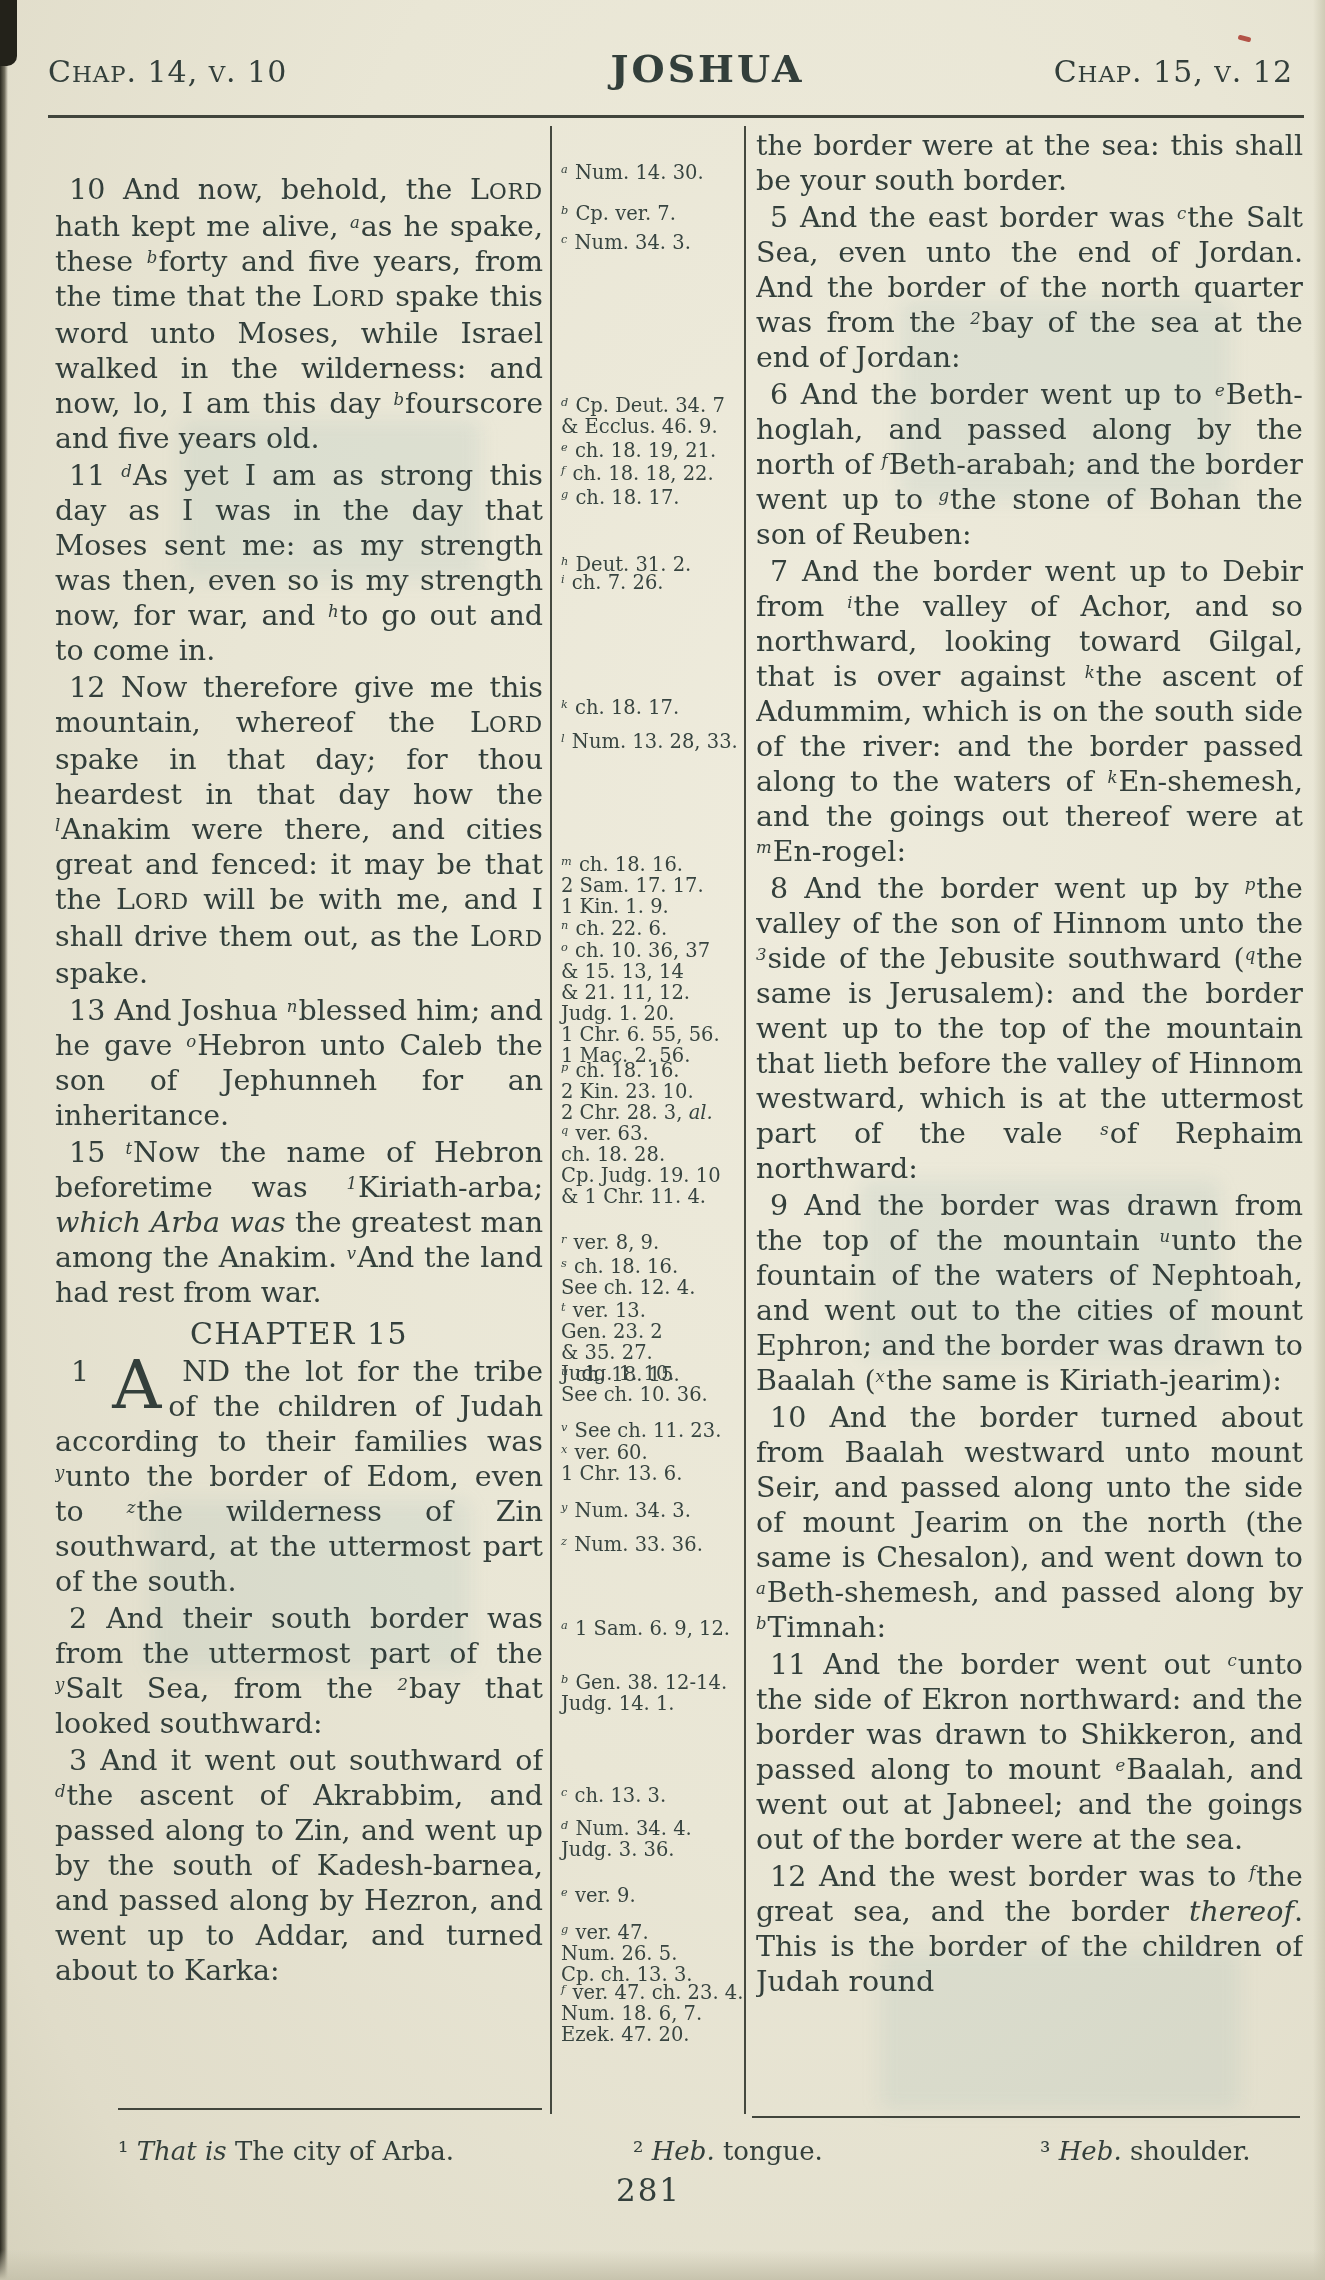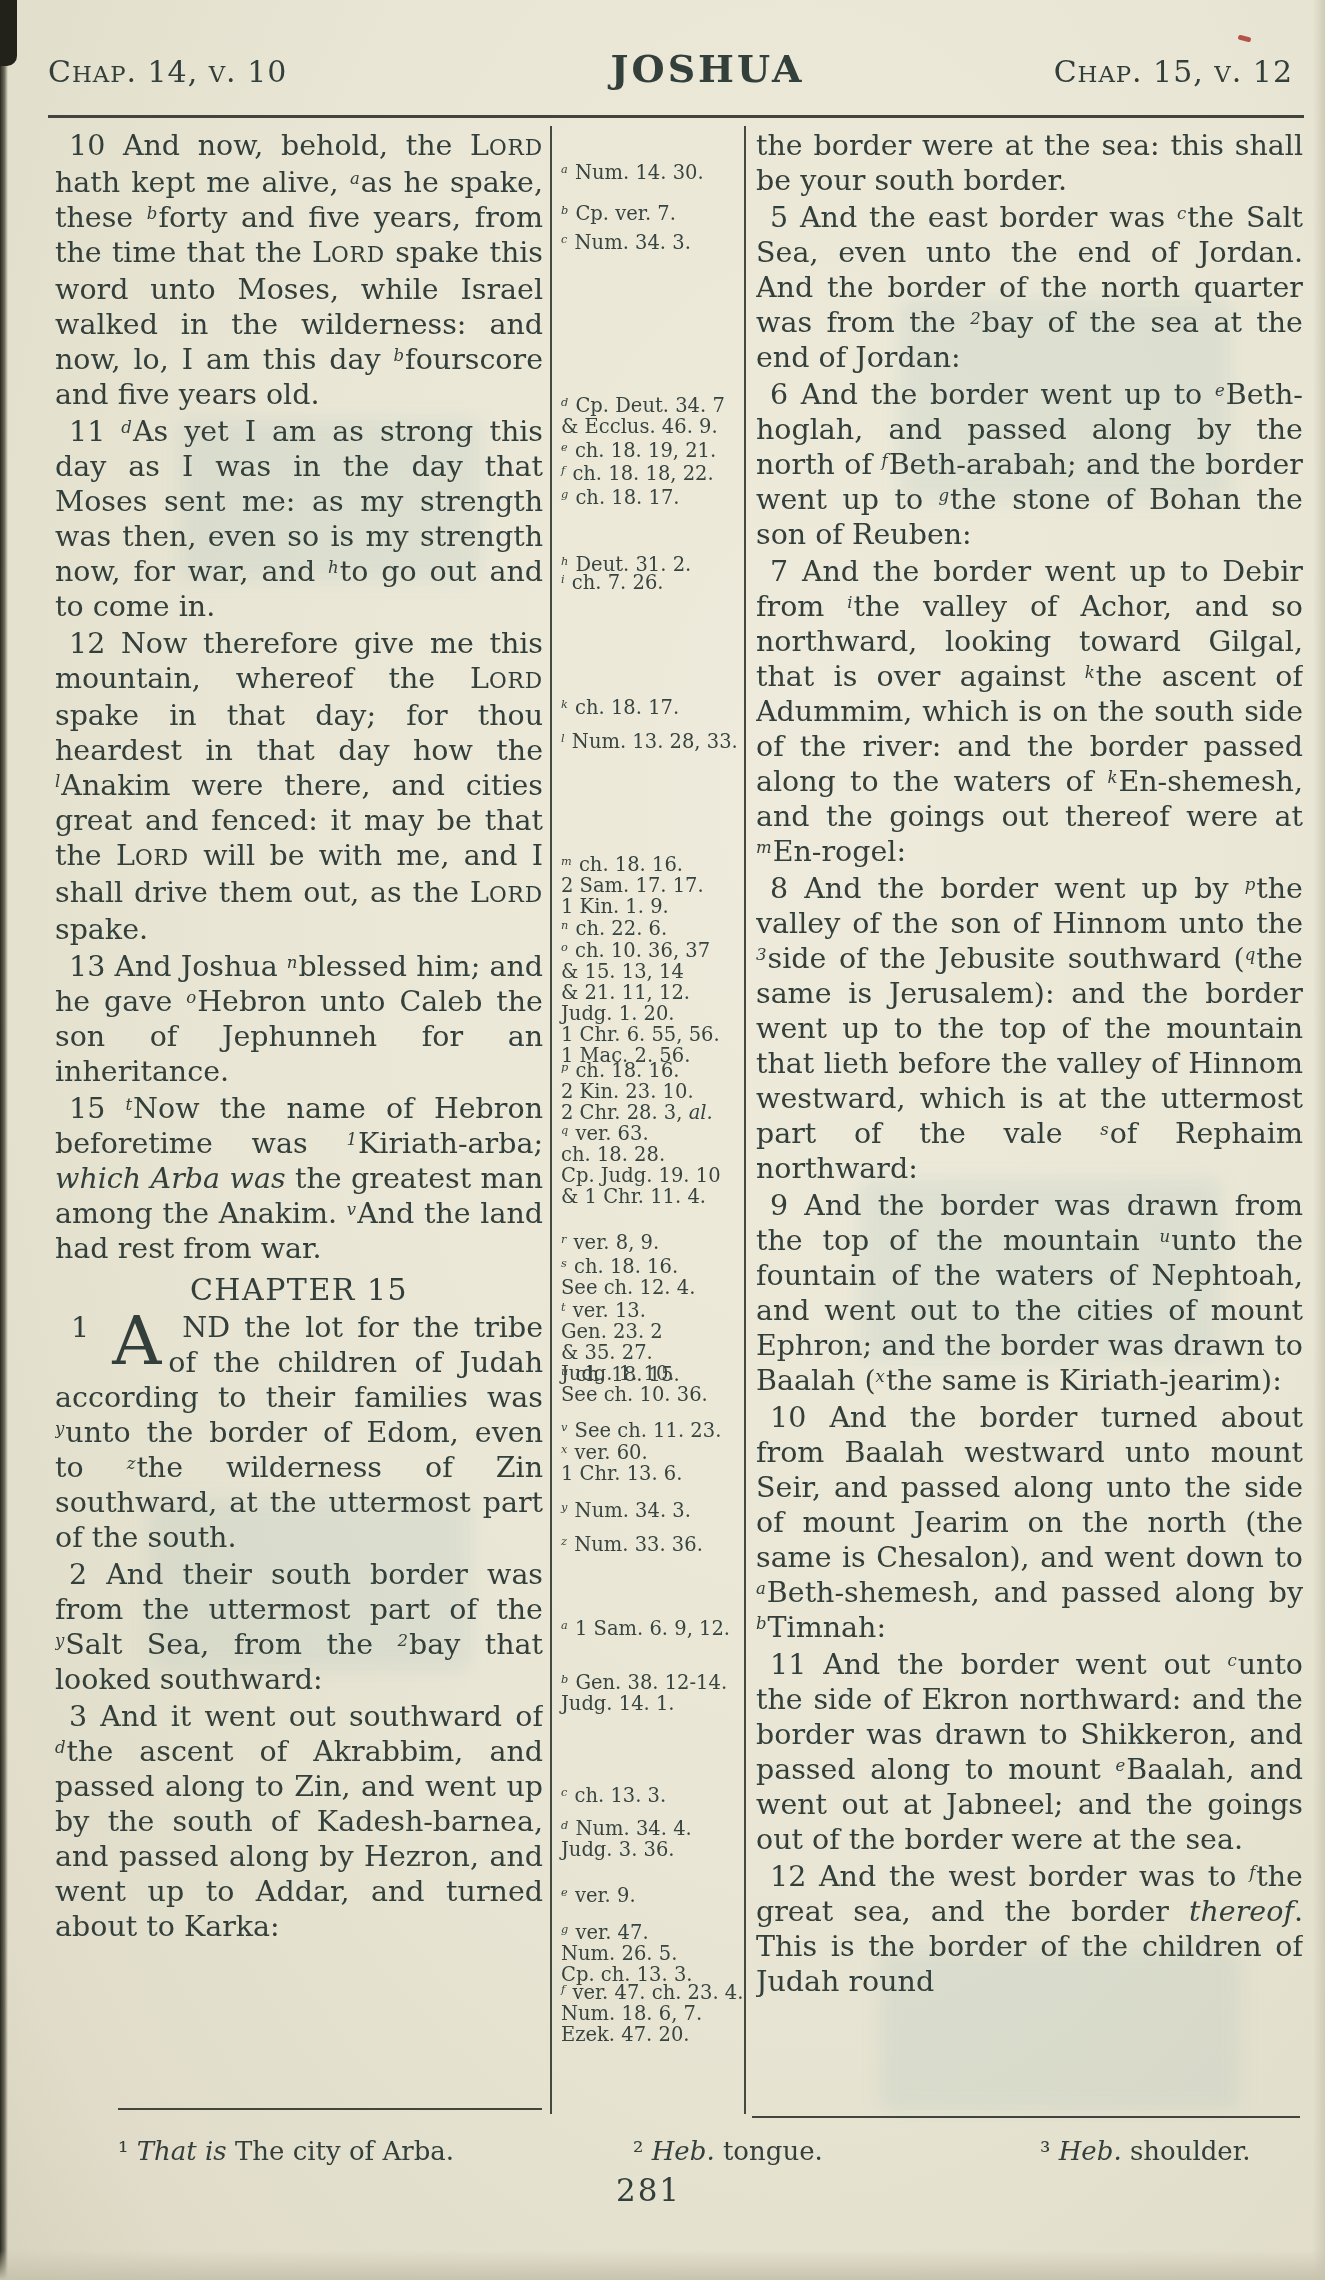--- a/index.html
+++ b/index.html
@@ -26,21 +26,21 @@
   
   .hdr{position:absolute;top:54px;font-size:30px;letter-spacing:1px;white-space:nowrap;}
   .hdr-left{left:48px;}
   .hdr-right{right:32px;}
   .hdr-center{position:absolute;top:46px;left:90px;right:0;text-align:center;
     font-size:38px;font-weight:bold;letter-spacing:3px;}
   .rule-h{position:absolute;background:#41453c;}
   .rule-v{position:absolute;background:#45493f;}
   
   .col{position:absolute;top:128px;font-size:28.5px;line-height:35px;height:1990px;overflow:hidden;}
-  #col-left{left:55px;width:488px;}
+  #col-left{left:55px;width:488px;margin-top:44px;}
   #col-right{left:756px;width:547px;}
   p.verse{margin:0 0 2px 0;text-align:justify;text-indent:14px;}
   p.verse.cont{text-indent:0;}
   .chapter-heading{margin:6px 0 3px 0;text-align:center;text-indent:0;font-size:30px;
     letter-spacing:1.5px;}
   .dc{float:left;font-size:68px;line-height:56px;padding:3px 7px 0 0;}
   .vnum{float:left;margin:0 9px 0 2px;}
   sup{font-size:.58em;font-style:italic;line-height:0;vertical-align:.5em;margin-right:1px;}
   .sc{text-transform:uppercase;font-size:.76em;letter-spacing:.04em;}
   

